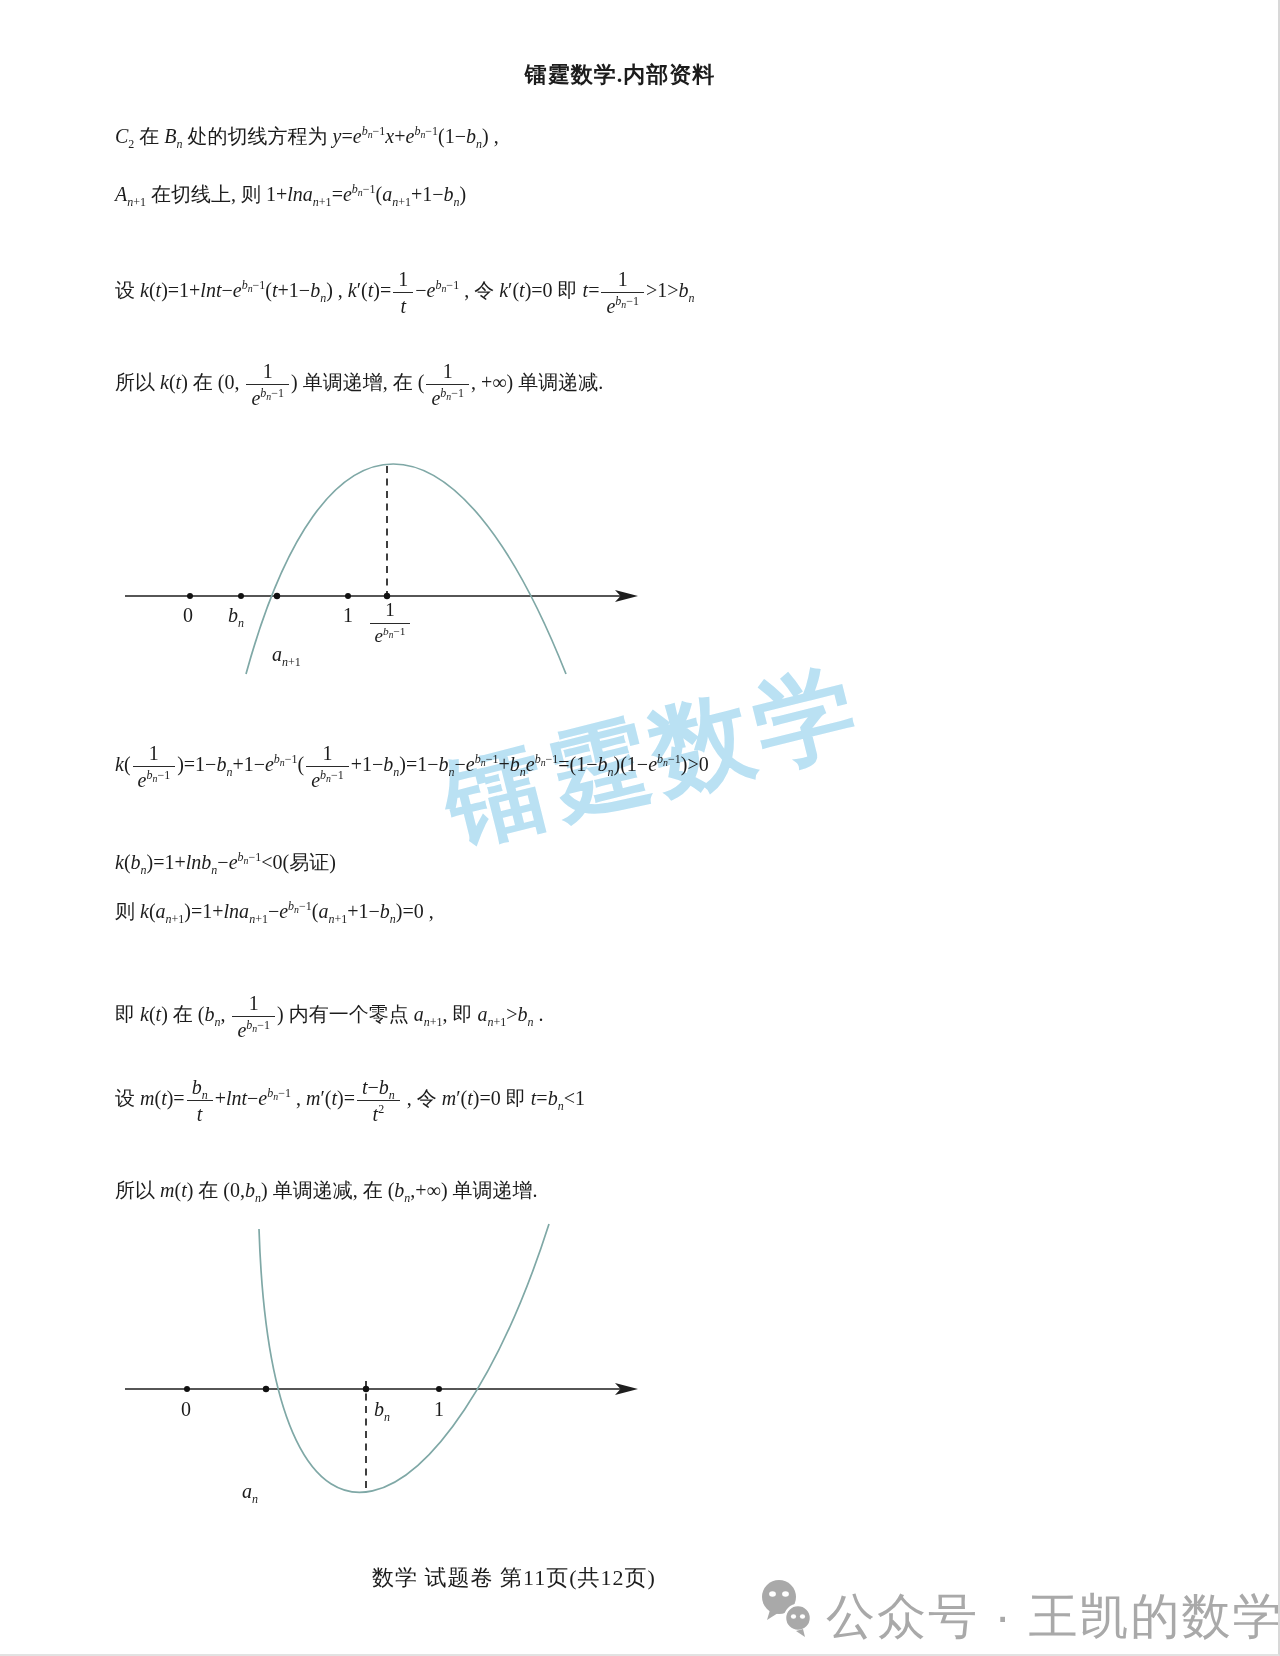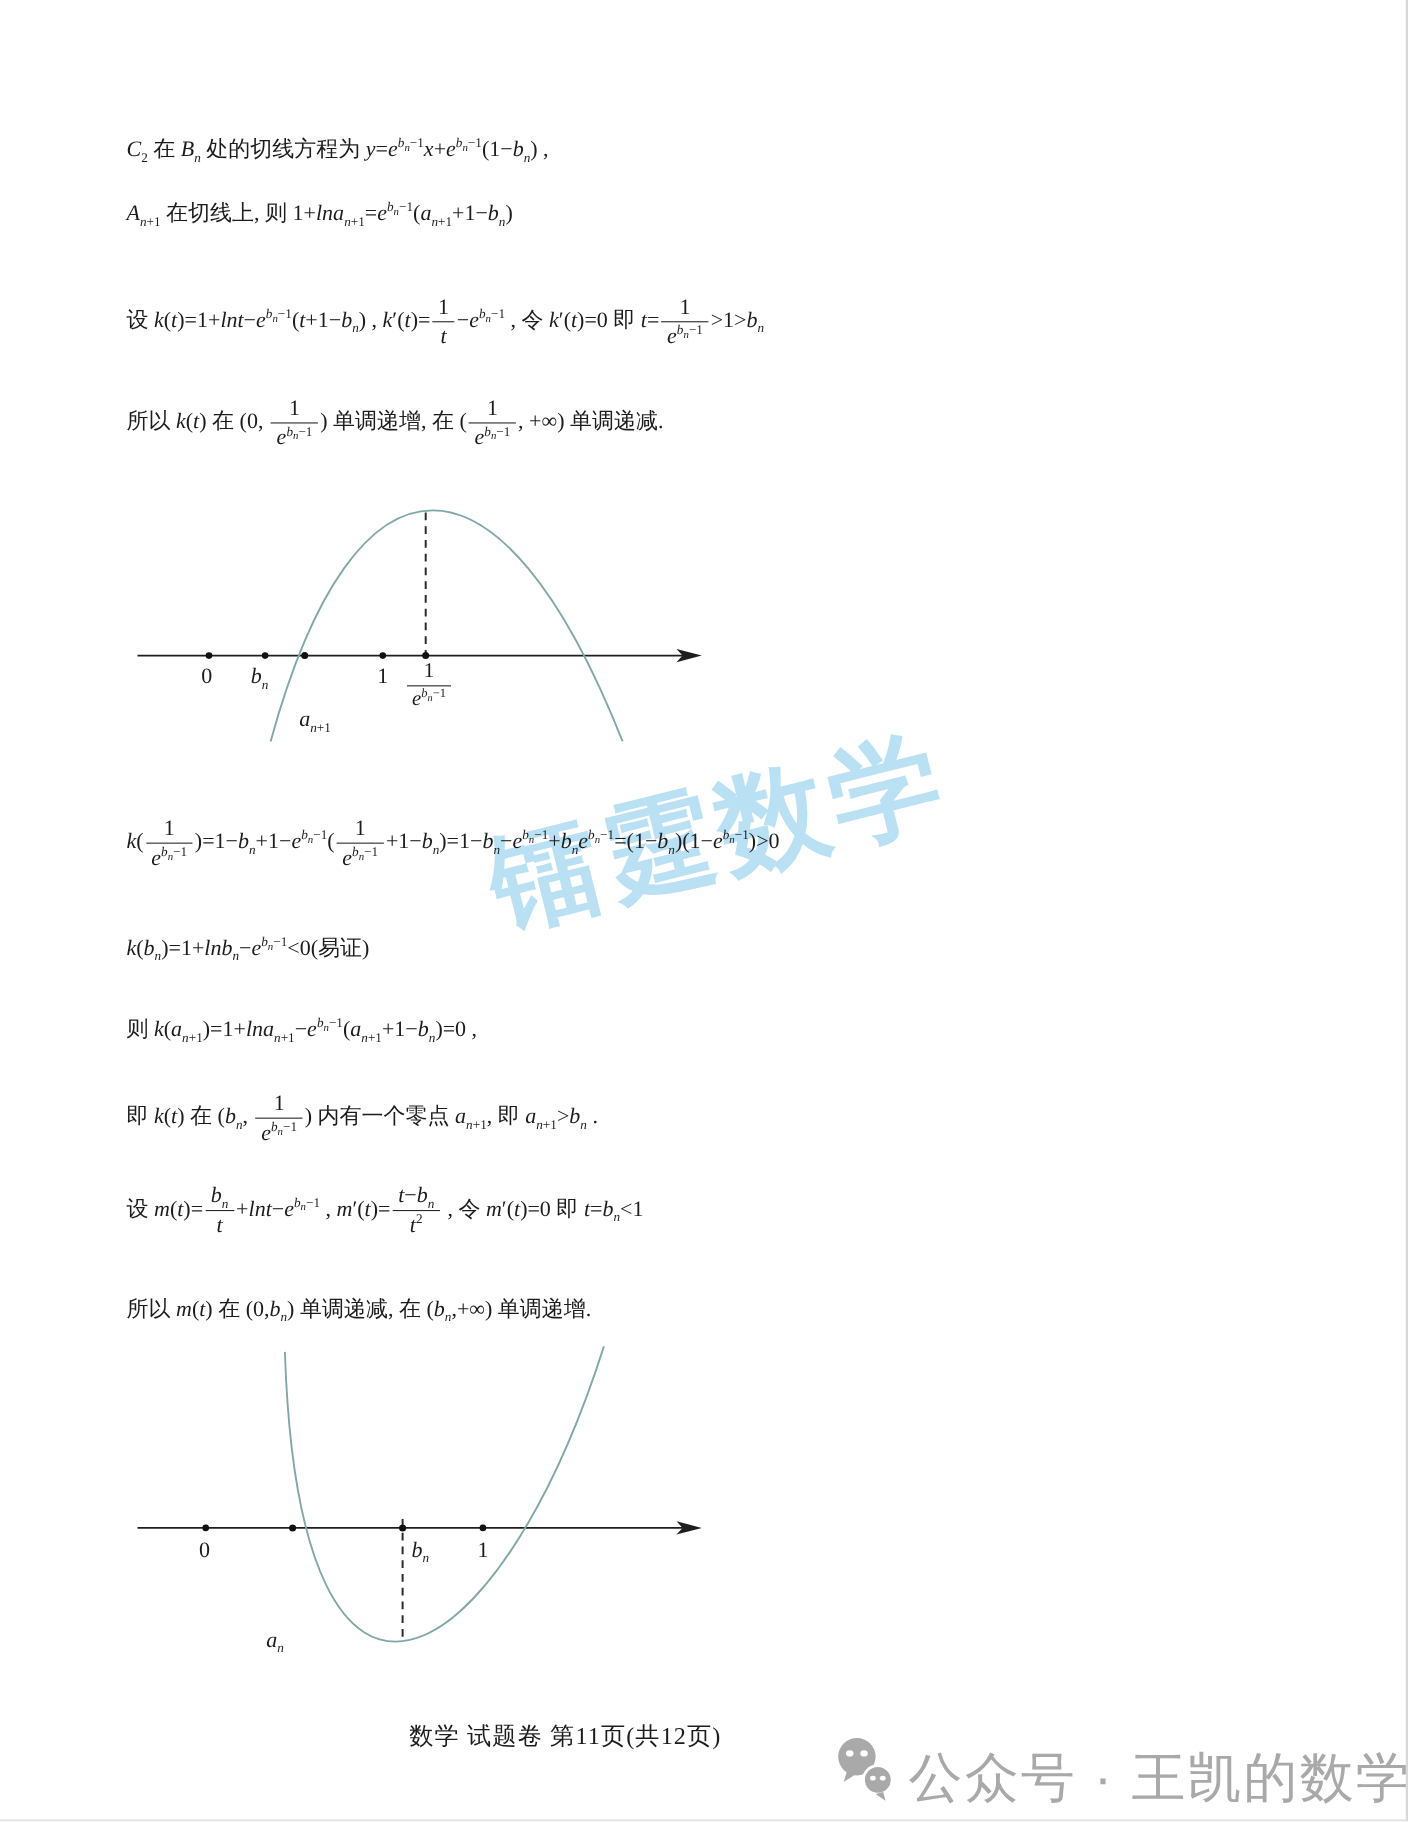--- a/index.html
+++ b/index.html
@@ -39,30 +39,31 @@
   .wechat-text{
     font-size:49px;letter-spacing:2px;margin-left:10px;margin-top:6px;
     font-family:"Liberation Sans","DejaVu Sans",sans-serif;white-space:nowrap;
   }
 </style>
 </head>
 <body>
 
 <div class="page">
 
+  <div class="header">镭霆数学.内部资料</div>
 
   <div class="watermark-center" style="color: rgb(174, 220, 242);">镭霆数学</div>
 
   <div class="mline" style="top:124px"><i>C</i><sub>2</sub> 在 <i>B</i><sub><i>n</i></sub> 处的切线方程为 <i>y</i>=<i>e</i><sup><i>b</i><sub><i>n</i></sub>−1</sup><i>x</i>+<i>e</i><sup><i>b</i><sub><i>n</i></sub>−1</sup>(1−<i>b</i><sub><i>n</i></sub>) ,</div>
   <div class="mline" style="top:182px"><i>A</i><sub><i>n</i>+1</sub> 在切线上, 则 1+<i>lna</i><sub><i>n</i>+1</sub>=<i>e</i><sup><i>b</i><sub><i>n</i></sub>−1</sup>(<i>a</i><sub><i>n</i>+1</sub>+1−<i>b</i><sub><i>n</i></sub>)</div>
   <div class="mline" style="top:268px">设 <i>k</i>(<i>t</i>)=1+<i>lnt</i>−<i>e</i><sup><i>b</i><sub><i>n</i></sub>−1</sup>(<i>t</i>+1−<i>b</i><sub><i>n</i></sub>) , <i>k</i>′(<i>t</i>)=<span class="frac"><span class="num">1</span><span class="den"><i>t</i></span></span>−<i>e</i><sup><i>b</i><sub><i>n</i></sub>−1</sup> , 令 <i>k</i>′(<i>t</i>)=0 即 <i>t</i>=<span class="frac"><span class="num">1</span><span class="den"><i>e</i><sup><i>b</i><sub><i>n</i></sub>−1</sup></span></span>&gt;1&gt;<i>b</i><sub><i>n</i></sub></div>
   <div class="mline" style="top:360px">所以 <i>k</i>(<i>t</i>) 在 (0, <span class="frac"><span class="num">1</span><span class="den"><i>e</i><sup><i>b</i><sub><i>n</i></sub>−1</sup></span></span>) 单调递增, 在 (<span class="frac"><span class="num">1</span><span class="den"><i>e</i><sup><i>b</i><sub><i>n</i></sub>−1</sup></span></span>, +∞) 单调递减.</div>
   <div class="mline" style="top:742px"><i>k</i>(<span class="frac"><span class="num">1</span><span class="den"><i>e</i><sup><i>b</i><sub><i>n</i></sub>−1</sup></span></span>)=1−<i>b</i><sub><i>n</i></sub>+1−<i>e</i><sup><i>b</i><sub><i>n</i></sub>−1</sup>(<span class="frac"><span class="num">1</span><span class="den"><i>e</i><sup><i>b</i><sub><i>n</i></sub>−1</sup></span></span>+1−<i>b</i><sub><i>n</i></sub>)=1−<i>b</i><sub><i>n</i></sub>−<i>e</i><sup><i>b</i><sub><i>n</i></sub>−1</sup>+<i>b</i><sub><i>n</i></sub><i>e</i><sup><i>b</i><sub><i>n</i></sub>−1</sup>=(1−<i>b</i><sub><i>n</i></sub>)(1−<i>e</i><sup><i>b</i><sub><i>n</i></sub>−1</sup>)&gt;0</div>
   <div class="mline" style="top:850px"><i>k</i>(<i>b</i><sub><i>n</i></sub>)=1+<i>lnb</i><sub><i>n</i></sub>−<i>e</i><sup><i>b</i><sub><i>n</i></sub>−1</sup>&lt;0(易证)</div>
-  <div class="mline" style="top:924px">则 <i>k</i>(<i>a</i><sub><i>n</i>+1</sub>)=1+<i>lna</i><sub><i>n</i>+1</sub>−<i>e</i><sup><i>b</i><sub><i>n</i></sub>−1</sup>(<i>a</i><sub><i>n</i>+1</sub>+1−<i>b</i><sub><i>n</i></sub>)=0 ,</div>
+  <div class="mline" style="top:899px">则 <i>k</i>(<i>a</i><sub><i>n</i>+1</sub>)=1+<i>lna</i><sub><i>n</i>+1</sub>−<i>e</i><sup><i>b</i><sub><i>n</i></sub>−1</sup>(<i>a</i><sub><i>n</i>+1</sub>+1−<i>b</i><sub><i>n</i></sub>)=0 ,</div>
   <div class="mline" style="top:992px">即 <i>k</i>(<i>t</i>) 在 (<i>b</i><sub><i>n</i></sub>, <span class="frac"><span class="num">1</span><span class="den"><i>e</i><sup><i>b</i><sub><i>n</i></sub>−1</sup></span></span>) 内有一个零点 <i>a</i><sub><i>n</i>+1</sub>, 即 <i>a</i><sub><i>n</i>+1</sub>&gt;<i>b</i><sub><i>n</i></sub> .</div>
   <div class="mline" style="top:1076px">设 <i>m</i>(<i>t</i>)=<span class="frac"><span class="num"><i>b</i><sub><i>n</i></sub></span><span class="den"><i>t</i></span></span>+<i>lnt</i>−<i>e</i><sup><i>b</i><sub><i>n</i></sub>−1</sup> , <i>m</i>′(<i>t</i>)=<span class="frac"><span class="num"><i>t</i>−<i>b</i><sub><i>n</i></sub></span><span class="den"><i>t</i><sup>2</sup></span></span> , 令 <i>m</i>′(<i>t</i>)=0 即 <i>t</i>=<i>b</i><sub><i>n</i></sub>&lt;1</div>
   <div class="mline" style="top:1178px">所以 <i>m</i>(<i>t</i>) 在 (0,<i>b</i><sub><i>n</i></sub>) 单调递减, 在 (<i>b</i><sub><i>n</i></sub>,+∞) 单调递增.</div>
 
   <svg class="graph" style="left:100px;top:440px" width="560" height="235" viewBox="100 440 560 235">
     <line x1="125" y1="596" x2="624" y2="596" stroke="#1e1e1e" stroke-width="1.6"></line>
     <polygon points="638,596 615,590 620.5,596 615,602" fill="#1e1e1e"></polygon>
     <path d="M 246 674 C 323 394, 455 394, 566 674" fill="none" stroke-width="1.7" stroke="#7fa8a6"></path>
     <line x1="387" y1="466" x2="387" y2="596" stroke="#2a2a2a" stroke-width="1.8" stroke-dasharray="7 5.5"></line>
     <circle cx="190" cy="596" r="3" fill="#111"></circle>

